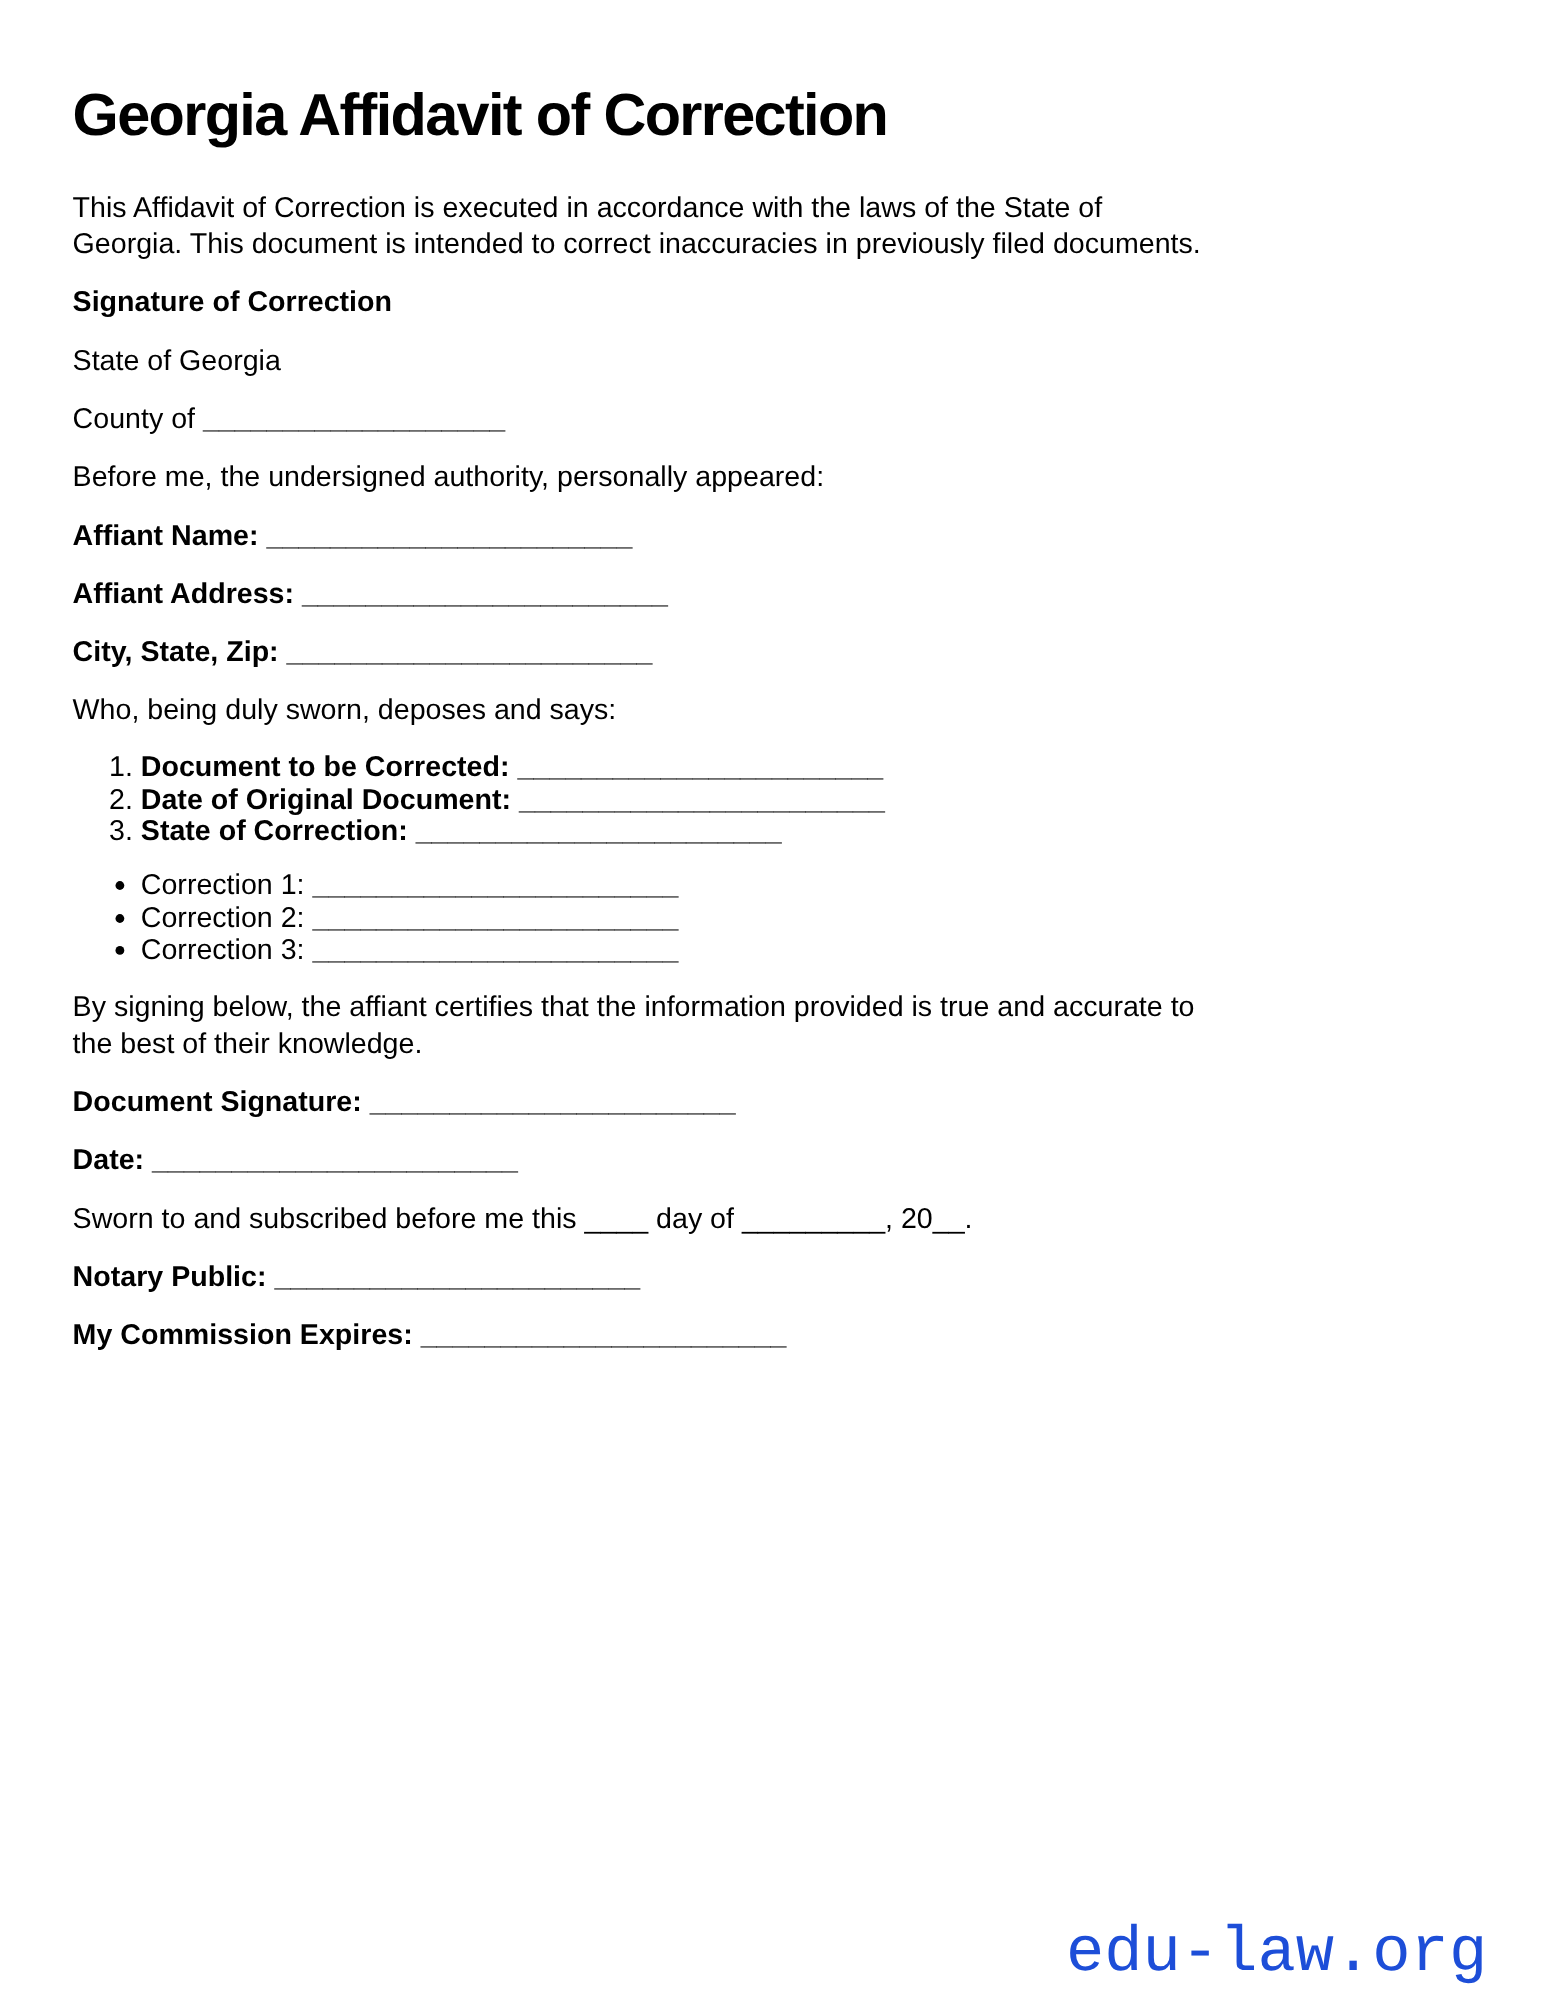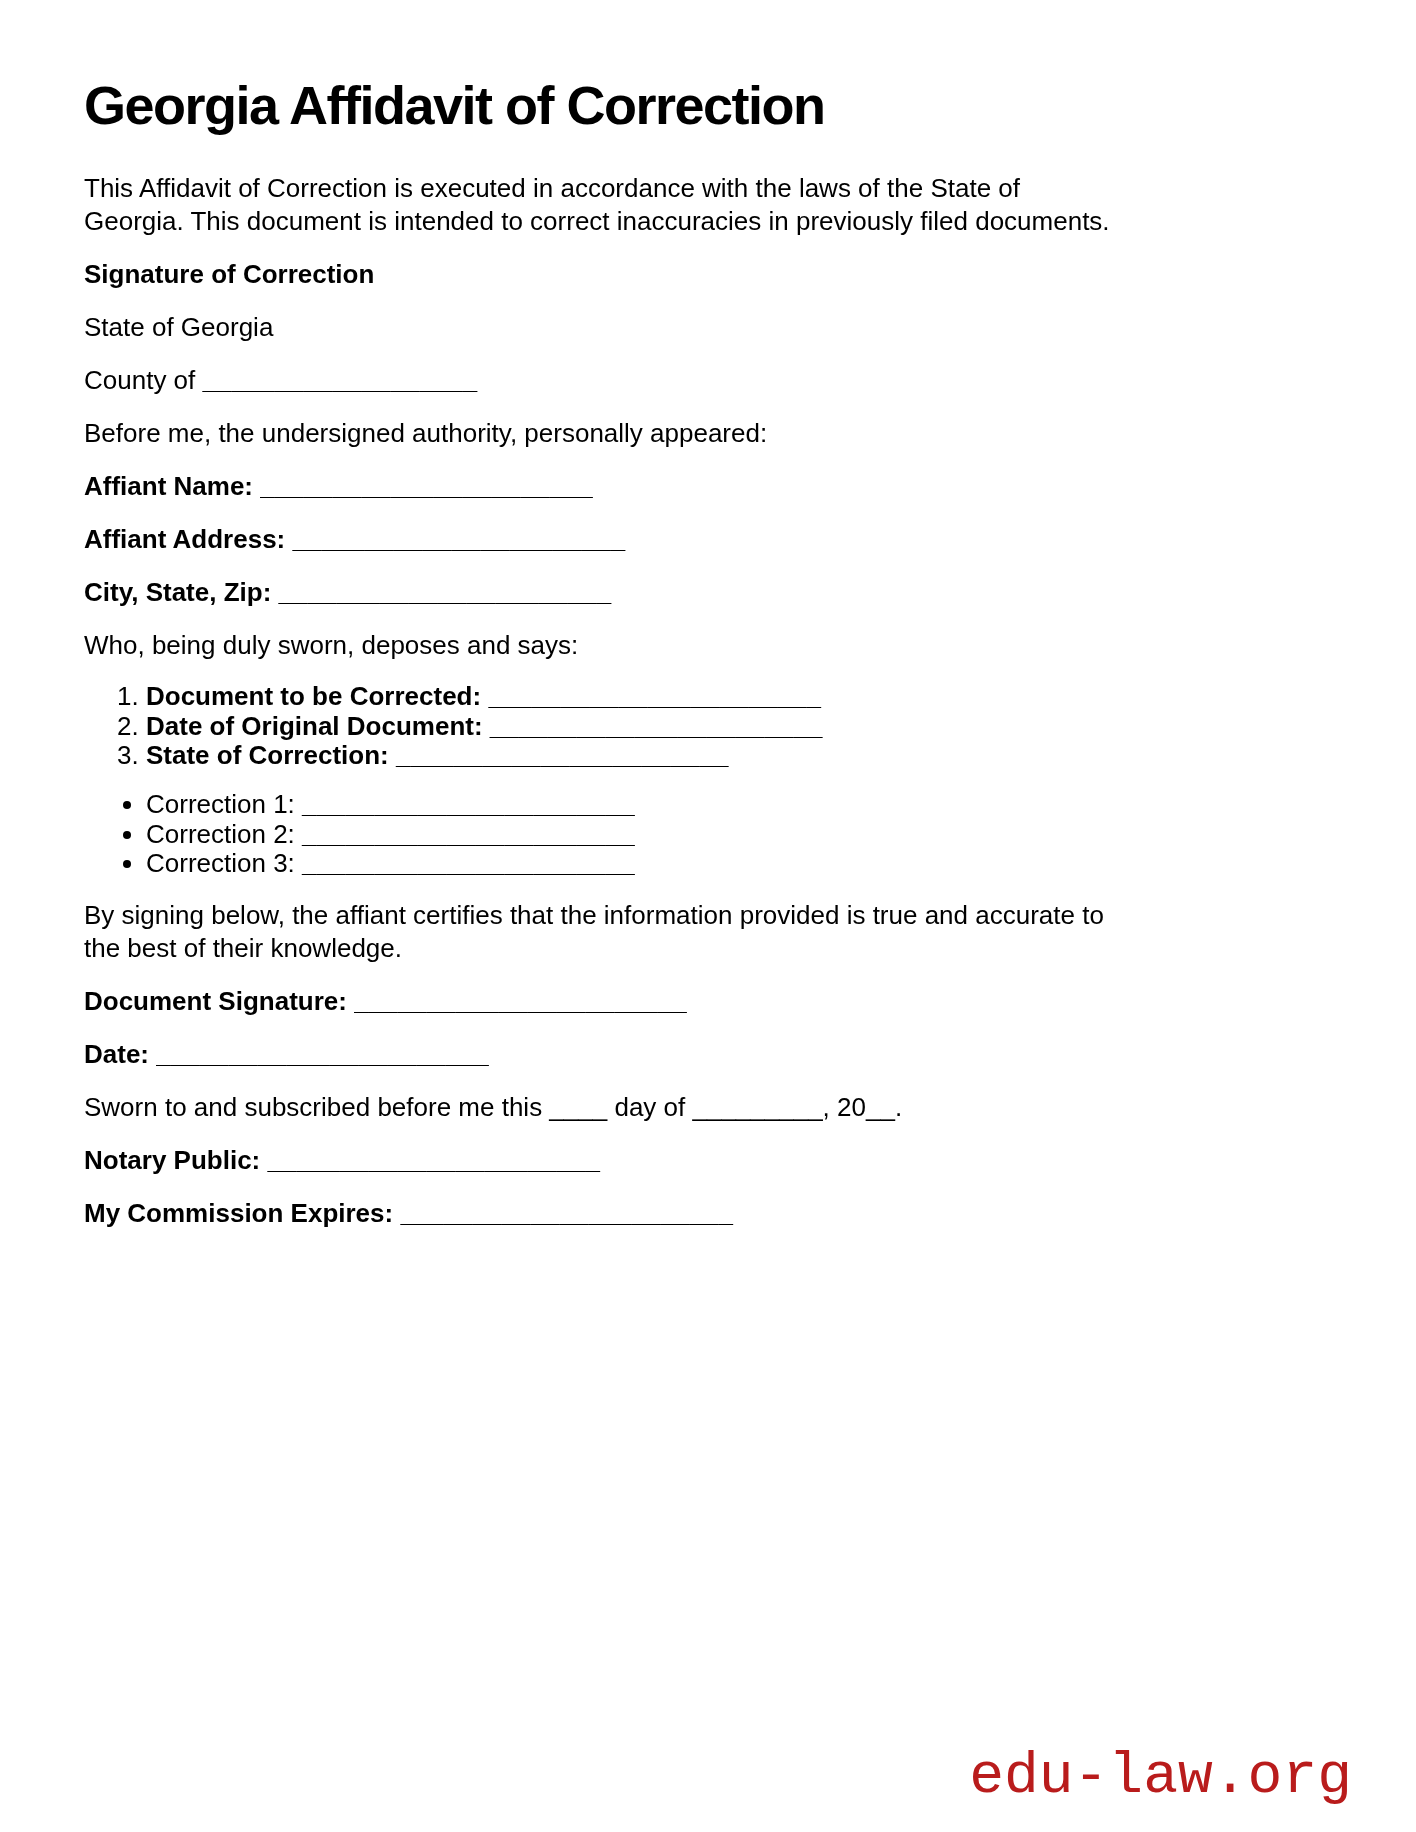--- a/index.html
+++ b/index.html
@@ -7,21 +7,21 @@
     padding: 0;
     background: #ffffff;
   }
   .doc {
     position: relative;
     width: 1416px;
     height: 1832px;
     margin: 0 auto;
     background: #ffffff;
     box-sizing: border-box;
-    padding: 74px 66px 0 84px;
+    padding: 74px 66px 0 66px;
     font-family: "Liberation Sans", "DejaVu Sans", sans-serif;
     font-size: 26px;
     line-height: 1.27;
     color: #000000;
     overflow: hidden;
   }
   h1.title {
     margin: 0 0 36px 0;
     font-size: 54px;
     line-height: 1.15;
@@ -50,21 +50,21 @@
     letter-spacing: 0;
     text-align: center;
   }
   .watermark {
     position: absolute;
     right: 64px;
     bottom: 26px;
     font-family: "Liberation Mono", "DejaVu Sans Mono", monospace;
     font-size: 58px;
     line-height: 1.0;
-    color: #b91c1c;
+    color: #1d4ed8;
     font-weight: normal;
   }
 </style>
 </head>
 <body>
 
 <div class="doc">
 
   <h1 class="title">Georgia Affidavit of Correction</h1>
 

